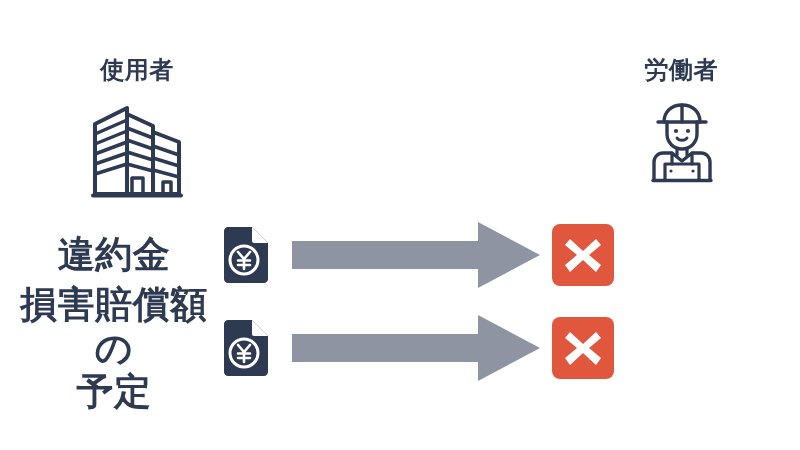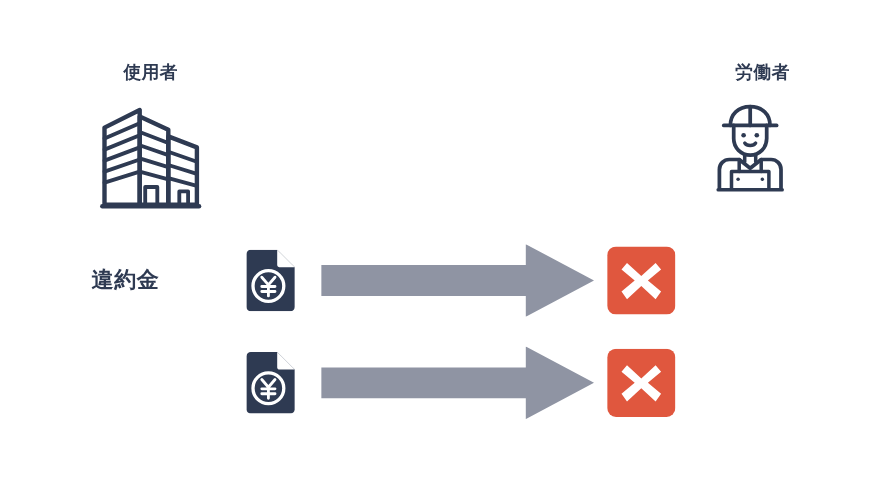--- a/index.html
+++ b/index.html
@@ -21,21 +21,21 @@
   }
 
   
   .party {
     position: absolute;
     display: flex;
     flex-direction: column;
     align-items: center;
   }
   .party-label {
-    font-size: 16px;
+    font-size: 24px;
     font-weight: bold;
     color: #2e3a52;
     letter-spacing: 0.5px;
     line-height: 1;
     white-space: nowrap;
   }
   .party-icon {
     margin-top: 18px;
     line-height: 0;
   }
@@ -53,21 +53,21 @@
     align-items: center;
   }
   #flow-row-0 { top: 220px; }
   #flow-row-1 { top: 313px; }
 
   .row-label {
     position: absolute;
     left: 20px;
     width: 188px;
     text-align: center;
-    font-size: 20px;
+    font-size: 37px;
     font-weight: bold;
     color: #2e3a52;
     line-height: 1.18;
     letter-spacing: 0.5px;
   }
   .row-doc {
     position: absolute;
     left: 224px;
     line-height: 0;
   }
@@ -172,20 +172,24 @@
 
     <div class="row-mark">
       <svg width="62" height="62" viewBox="0 0 62 62" xmlns="http://www.w3.org/2000/svg">
         <rect x="0" y="0" width="62" height="62" rx="8" ry="8" fill="#e0573e"></rect>
         <path d="M18 15 L31 27 L44 15 L49 21 L37 31 L49 41 L44 48 L31 36 L18 48 L13 41 L25 31 L13 21 Z" fill="#ffffff"></path>
       </svg>
     </div>
   </div>
 
   <div class="flow-row" id="flow-row-1">
+    <div class="row-label">
+      <div>損害賠償額の</div>
+      <div>予定</div>
+    </div>
 
     <div class="row-doc">
       <svg width="44" height="56" viewBox="0 0 44 56" xmlns="http://www.w3.org/2000/svg">
         <path d="M0 4 C0 1.8 1.8 0 4 0 L28 0 L44 16 L44 52 C44 54.2 42.2 56 40 56 L4 56 C1.8 56 0 54.2 0 52 Z" fill="#2e3a52"></path>
         <path d="M28 0 L44 16 L30 16 C28.9 16 28 15.1 28 14 Z" fill="#ffffff"></path>
         <circle cx="20" cy="33" r="14" fill="none" stroke="#ffffff" stroke-width="3"></circle>
         <path d="M14 25 L20 32 L26 25 M14 33.5 L26 33.5 M14 38 L26 38 M20 32 L20 42" stroke="#ffffff" stroke-width="2.6" stroke-linecap="round" fill="none"></path>
       </svg>
     </div>
 

